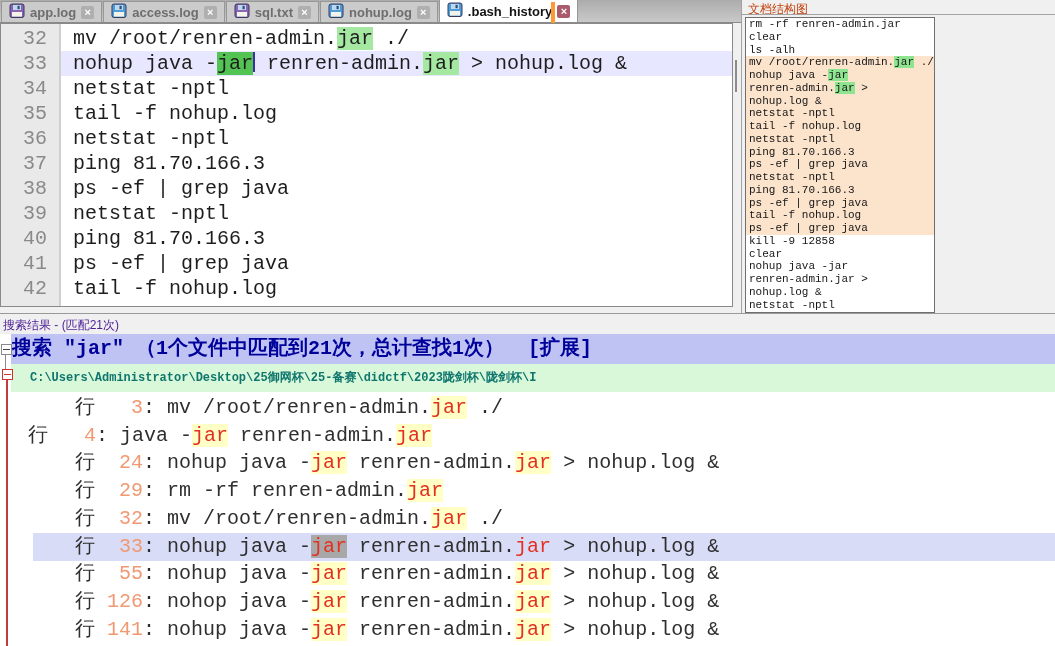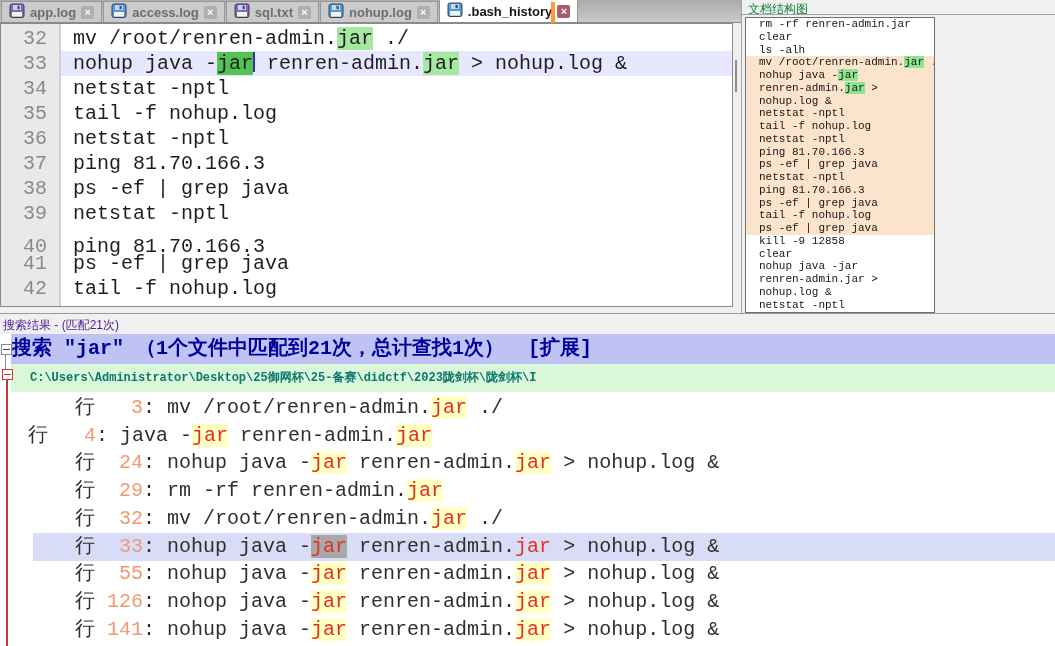--- a/index.html
+++ b/index.html
@@ -29,26 +29,26 @@
   .ed-cur{position:absolute;left:60px;right:0;top:0;height:25px;background:#E7E7FF;}
   .ed-num{position:absolute;left:0;width:46px;text-align:right;color:#8A8A8A;}
   .ed-text{position:absolute;left:72px;white-space:pre;color:#1E1E1E;}
   .m-n{background:#A5E8A2;}
   .m-c{background:#53C353;}
   .caret{display:inline-block;width:2px;height:20px;background:#3A2FA8;vertical-align:-3px;}
   .edthumb{position:absolute;left:735px;top:60px;width:2px;height:32px;background:#8C8C8C;}
 
   
   .vdiv{position:absolute;left:741px;top:0;width:1px;height:314px;background:#A3A3A3;}
-  .dm-caption{position:absolute;left:748px;top:1px;font-size:12px;color:#15803d;}
+  .dm-caption{position:absolute;left:748px;top:1px;font-size:12px;color:#c2410c;}
   .dm-capline{position:absolute;left:741px;top:14px;width:314px;height:1px;background:#A3A3A3;}
   .docmap{position:absolute;left:745px;top:17px;width:190px;height:296px;background:#FFF;
           border:1px solid #6F6F6F;box-sizing:border-box;overflow:hidden;}
   .dm-line{position:relative;height:12.75px;font-size:11px;line-height:12.75px;color:#161616;
-           white-space:pre;padding-left:13px;}
+           white-space:pre;padding-left:3px;}
   .dm-line.inview{background:#FBE3CC;}
   .dm-jar{background:#8FE48F;}
 
   
   .hsplit{position:absolute;left:0;top:313px;width:1055px;height:1px;background:#9A9A9A;}
   .sr-title{position:absolute;left:3px;top:317px;font-size:12px;color:#4c1d95;}
   .sr-body{position:absolute;left:0;top:334px;width:1055px;height:312px;background:#FFF;overflow:hidden;}
   .sr-header-bg{position:absolute;left:11px;right:0;top:0;height:30px;background:#BFC3F4;}
   .sr-header{position:absolute;left:12px;top:0;height:30px;font-size:20px;line-height:30px;
              font-weight:bold;color:#00009B;white-space:pre;}
@@ -164,21 +164,21 @@
           <span class="ed-text">ping 81.70.166.3</span>
         </div>
         <div class="ed-line" style="top: 152px;">
           <span class="ed-num">38</span>
           <span class="ed-text">ps -ef | grep java</span>
         </div>
         <div class="ed-line" style="top: 177px;">
           <span class="ed-num">39</span>
           <span class="ed-text">netstat -nptl</span>
         </div>
-        <div class="ed-line" style="top: 202px; margin-top: 8px;">
+        <div class="ed-line" style="top: 202px;">
           <span class="ed-num">40</span>
           <span class="ed-text">ping 81.70.166.3</span>
         </div>
         <div class="ed-line" style="top: 227px;">
           <span class="ed-num">41</span>
           <span class="ed-text">ps -ef | grep java</span>
         </div>
         <div class="ed-line" style="top: 252px;">
           <span class="ed-num">42</span>
           <span class="ed-text">tail -f nohup.log</span>

